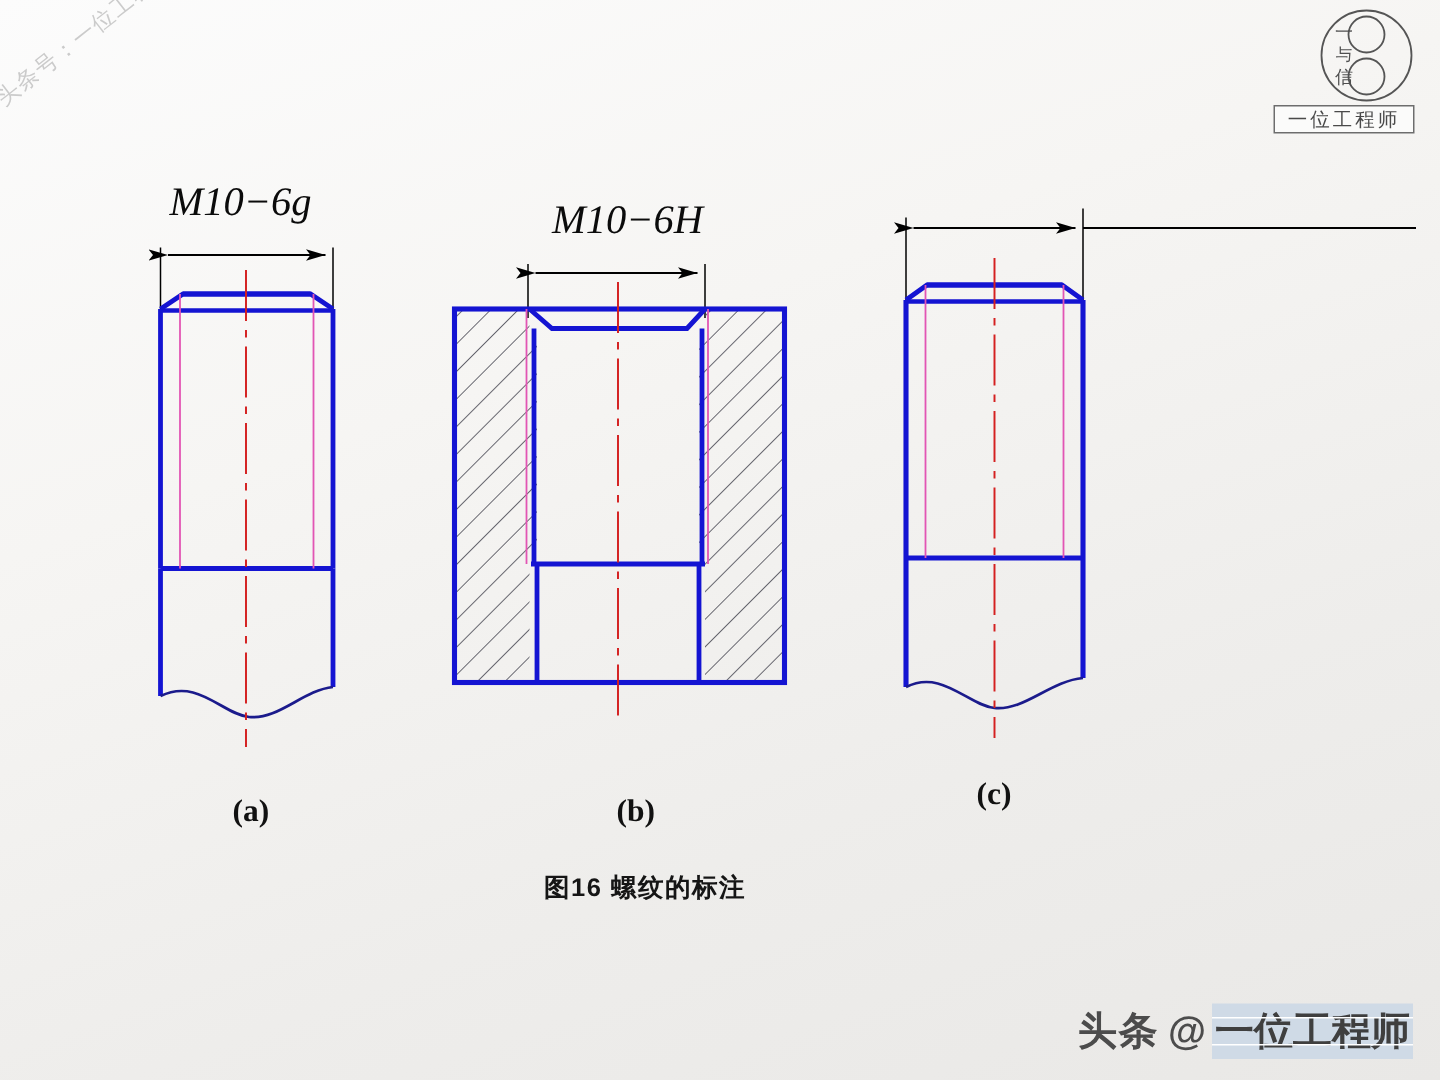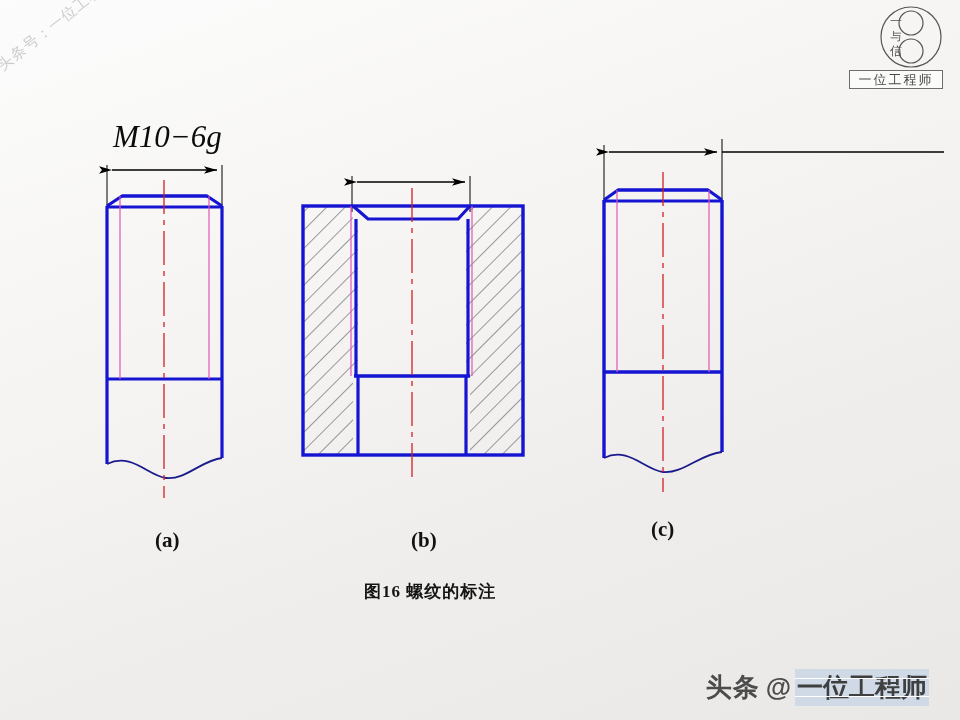--- a/index.html
+++ b/index.html
@@ -61,21 +61,21 @@
     border: 1px solid #6d6d6d;
     font-family: "Liberation Sans", sans-serif;
     font-size: 13px;
     letter-spacing: 2px;
     color: #4a4a4a;
     line-height: 17px;
     background: #fbfbfa;
   }
   #footer-watermark {
     position: absolute;
-    right: 31px;
+    right: 18px;
     bottom: 14px;
     display: flex;
     align-items: center;
     font-family: "Liberation Sans", sans-serif;
     font-size: 26px;
     font-weight: bold;
     color: #4c4c4c;
     white-space: nowrap;
   }
   #footer-watermark .wm-head { letter-spacing: 1px; }
@@ -95,39 +95,39 @@
     background: #ffffff;
   }
   #footer-watermark .wm-handle::before { top: 9px; }
   #footer-watermark .wm-handle::after { bottom: 9px; }
 
   
   .dim-label {
     position: absolute;
     font-family: "Liberation Serif", "DejaVu Serif", serif;
     font-style: italic;
-    font-size: 31px;
+    font-size: 27px;
     color: #0b0b0b;
     white-space: nowrap;
     letter-spacing: 0px;
   }
   .part-label {
     position: absolute;
     font-family: "Liberation Serif", "DejaVu Serif", serif;
     font-weight: bold;
     font-size: 21px;
     color: #111;
   }
   #figure-caption {
     position: absolute;
     left: 0;
     top: 580px;
     width: 860px;
     text-align: center;
-    font-family: Liberation Serif, serif;
+    font-family: Liberation Sans, sans-serif;
     font-weight: bold;
     font-size: 17px;
     color: #151515;
     letter-spacing: 1px;
   }
 </style>
 </head>
 <body>
 
 <div id="slide">
@@ -242,20 +242,21 @@
     <div id="logo-mark">
       <span style="position:absolute;left:0;right:0;top:7px;font-family:'Liberation Sans',sans-serif;font-size:12px;color:#4f4f4f;">一</span>
       <span style="position:absolute;left:0;right:0;top:23px;font-family:'Liberation Sans',sans-serif;font-size:11px;color:#4f4f4f;">与</span>
       <span style="position:absolute;left:0;right:0;top:37px;font-family:'Liberation Sans',sans-serif;font-size:12px;color:#4f4f4f;">信</span>
     </div>
     <div id="logo-name-box">一位工程师</div>
   </div>
 
   <div class="dim-label" style="left:113px; top:119px;">M10−6g</div>
 
+  <div class="dim-label" style="left:368px; top:131px;">M10−6H</div>
 
 
   <div class="part-label" style="left:155px; top:528px;">(a)</div>
 
   <div class="part-label" style="left:411px; top:528px;">(b)</div>
 
   <div class="part-label" style="left:651px; top:517px;">(c)</div>
 
   <div id="figure-caption">图16 螺纹的标注</div>
 

